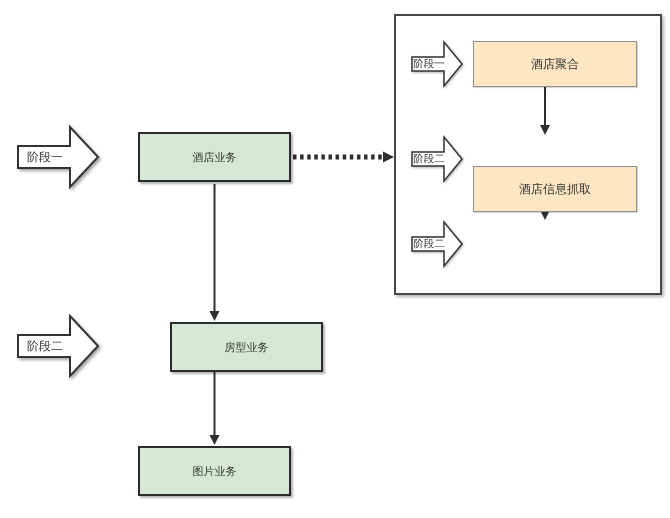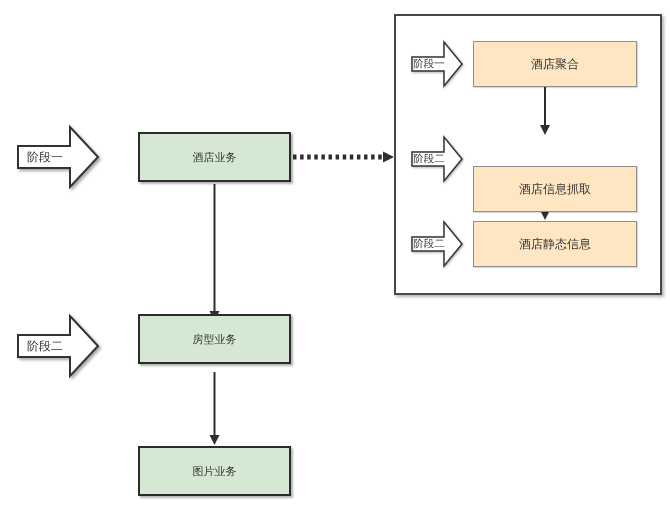--- a/index.html
+++ b/index.html
@@ -151,21 +151,21 @@
   <div class="stage-arrow" style="left:18px; top:316px;">
     <svg width="80" height="60">
       <polygon points="0,19 52,19 52,0 80,30 52,60 52,41 0,41"></polygon>
     </svg>
     <span class="lbl">阶段二</span>
   </div>
 
   <div class="node green" style="top:132px;">
     <span>酒店业务</span>
   </div>
-  <div class="node green" style="top:314px;">
+  <div class="node green" style="top:322px;margin-left:32px;">
     <span>房型业务</span>
   </div>
   <div class="node green" style="top:446px;font-family:Liberation Mono, monospace;">
     <span>图片业务</span>
   </div>
 
   <div class="panel">
 
     <svg class="layer" width="264" height="277">
       <line class="connector-line" x1="149" y1="71" x2="149" y2="109"></line>
@@ -192,19 +192,16 @@
       </svg>
       <span class="lbl">阶段二</span>
     </div>
 
     <div class="node orange" style="top:25px;">
       <span>酒店聚合</span>
     </div>
     <div class="node orange" style="top:108px;margin-top:42px;">
       <span>酒店信息抓取</span>
     </div>
-    <div class="node orange" style="top:205px;">
-      <span>酒店静态信息</span>
-    </div>
 
   </div>
 
 </div>
 
 </body></html>

